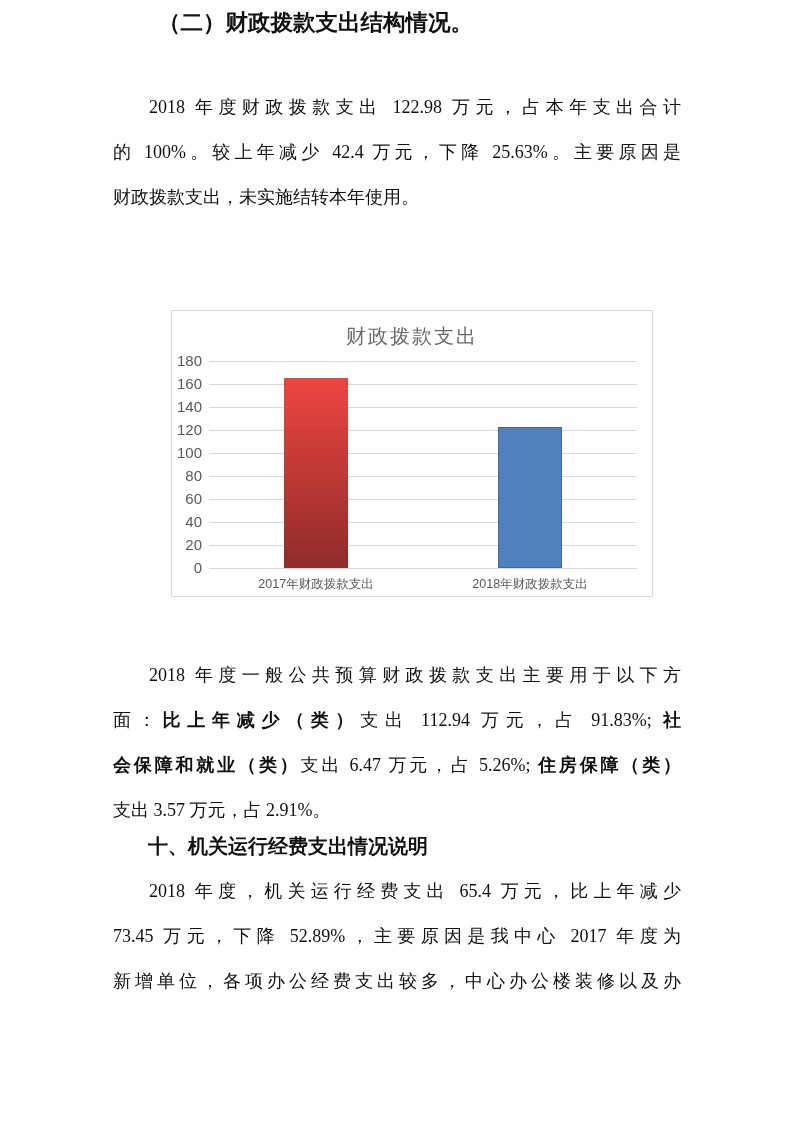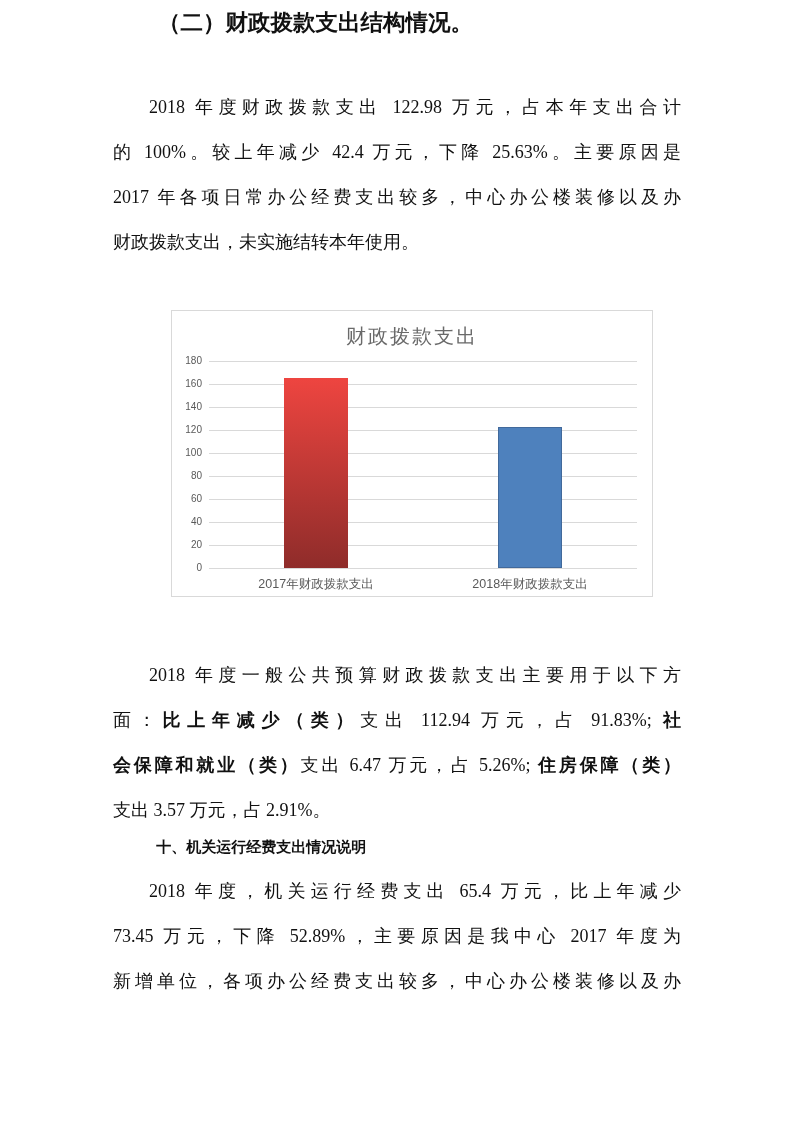--- a/index.html
+++ b/index.html
@@ -26,23 +26,23 @@
   .line.indent{text-indent:2em;}
   .bold{font-weight:bold;}
   .heading1{
     position:absolute;left:113px;width:568px;
     height:45px;line-height:45px;
     font-size:22.5px;font-weight:bold;
     text-indent:2em;
     font-family:"Liberation Serif","DejaVu Serif",serif;
   }
   .heading2{
-    position:absolute;left:130px;width:568px;
+    position:absolute;left:113px;width:568px;
     height:45px;line-height:45px;
-    font-size:15px;font-weight:bold;
+    font-size:20px;font-weight:bold;
     text-indent:1.75em;
     font-family:"Liberation Sans","DejaVu Sans",sans-serif;
   }
   
   .chart{
     position:absolute;left:163px;top:310px;
     width:482px;height:287px;
     background:#ffffff;
     border:1px solid #d9d9d9;
     font-family:"Liberation Sans","DejaVu Sans",sans-serif;
@@ -54,21 +54,21 @@
     font-size:20px;
     letter-spacing:2px;
   }
   .gridline{
     position:absolute;height:1px;
     z-index:1;
   }
   .ytick{
     position:absolute;left:0;width:30px;height:16px;
     line-height:16px;text-align:right;
-    font-size:10px;
+    font-size:15px;
     z-index:2;
   }
   .bar{
     position:absolute;
     z-index:3;
   }
   .xcat{
     position:absolute;width:180px;height:18px;
     line-height:18px;text-align:center;
     font-size:12.5px;
@@ -82,21 +82,20 @@
   }
 </style>
 </head>
 <body>
 
 <div class="page">
 
   <div class="block" style="top:85px">
       <div class="line indent just"><span>2018 年度财政拨款支出 122.98 万元，占本年支出合计</span></div>
       <div class="line just"><span>的 100%。较上年减少 42.4 万元，下降 25.63%。主要原因是</span></div>
-      <div class="line just"><span>2017 年各项日常办公经费支出较多，中心办公楼装修以及办</span></div>
       <div class="line"><span>财政拨款支出，未实施结转本年使用。</span></div>
     </div>
 
   <div class="chart" style="border-color: rgb(217, 217, 217); margin-left: 8px;">
     <div class="chart-title" style="color: rgb(106, 106, 106);">财政拨款支出</div>
     <div></div>
   <div class="gridline" style="left: 37px; width: 428px; top: 257px; background: rgb(217, 217, 217);"></div>
       <div class="ytick" style="top: 249px; color: rgb(89, 89, 89);">0</div>
       <div class="gridline" style="left: 37px; width: 428px; top: 234px; background: rgb(217, 217, 217);"></div>
       <div class="ytick" style="top: 226px; color: rgb(89, 89, 89);">20</div>

